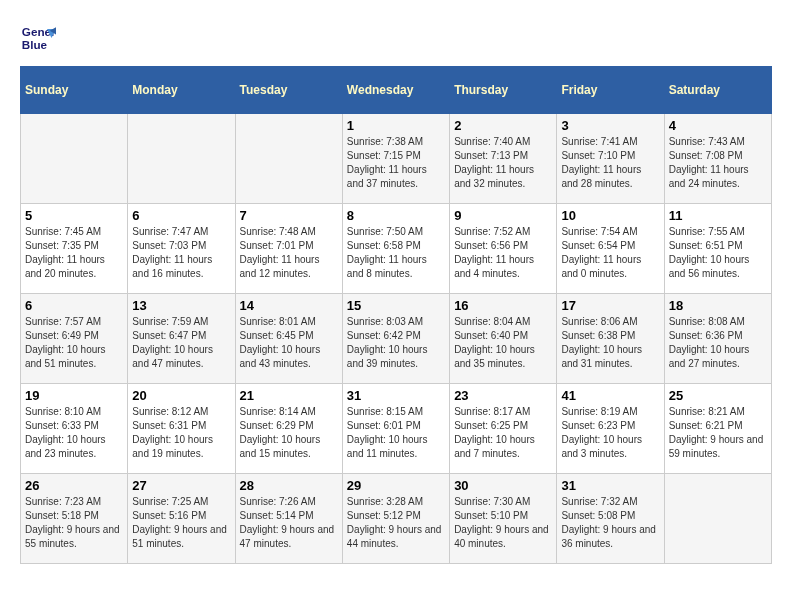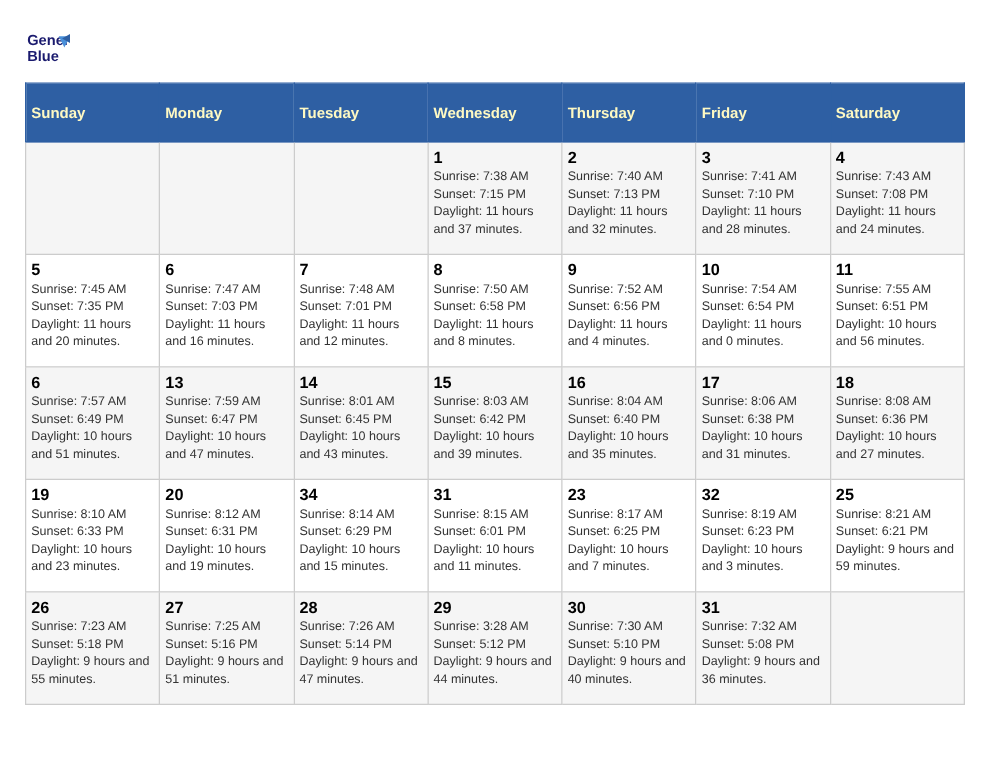--- a/index.html
+++ b/index.html
@@ -263,42 +263,42 @@
 and 23 minutes.</div>
         </td>
         <td>
           <span class="day-number">20</span>
           <div class="day-info">Sunrise: 8:12 AM
 Sunset: 6:31 PM
 Daylight: 10 hours
 and 19 minutes.</div>
         </td>
         <td>
-          <span class="day-number">34</span>
+          <span class="day-number">21</span>
           <div class="day-info">Sunrise: 8:14 AM
 Sunset: 6:29 PM
 Daylight: 10 hours
 and 15 minutes.</div>
         </td>
         <td>
           <span class="day-number">31</span>
           <div class="day-info">Sunrise: 8:15 AM
 Sunset: 6:01 PM
 Daylight: 10 hours
 and 11 minutes.</div>
         </td>
         <td>
           <span class="day-number">23</span>
           <div class="day-info">Sunrise: 8:17 AM
 Sunset: 6:25 PM
 Daylight: 10 hours
 and 7 minutes.</div>
         </td>
         <td>
-          <span class="day-number">32</span>
+          <span class="day-number">41</span>
           <div class="day-info">Sunrise: 8:19 AM
 Sunset: 6:23 PM
 Daylight: 10 hours
 and 3 minutes.</div>
         </td>
         <td>
           <span class="day-number">25</span>
           <div class="day-info">Sunrise: 8:21 AM
 Sunset: 6:21 PM
 Daylight: 9 hours

